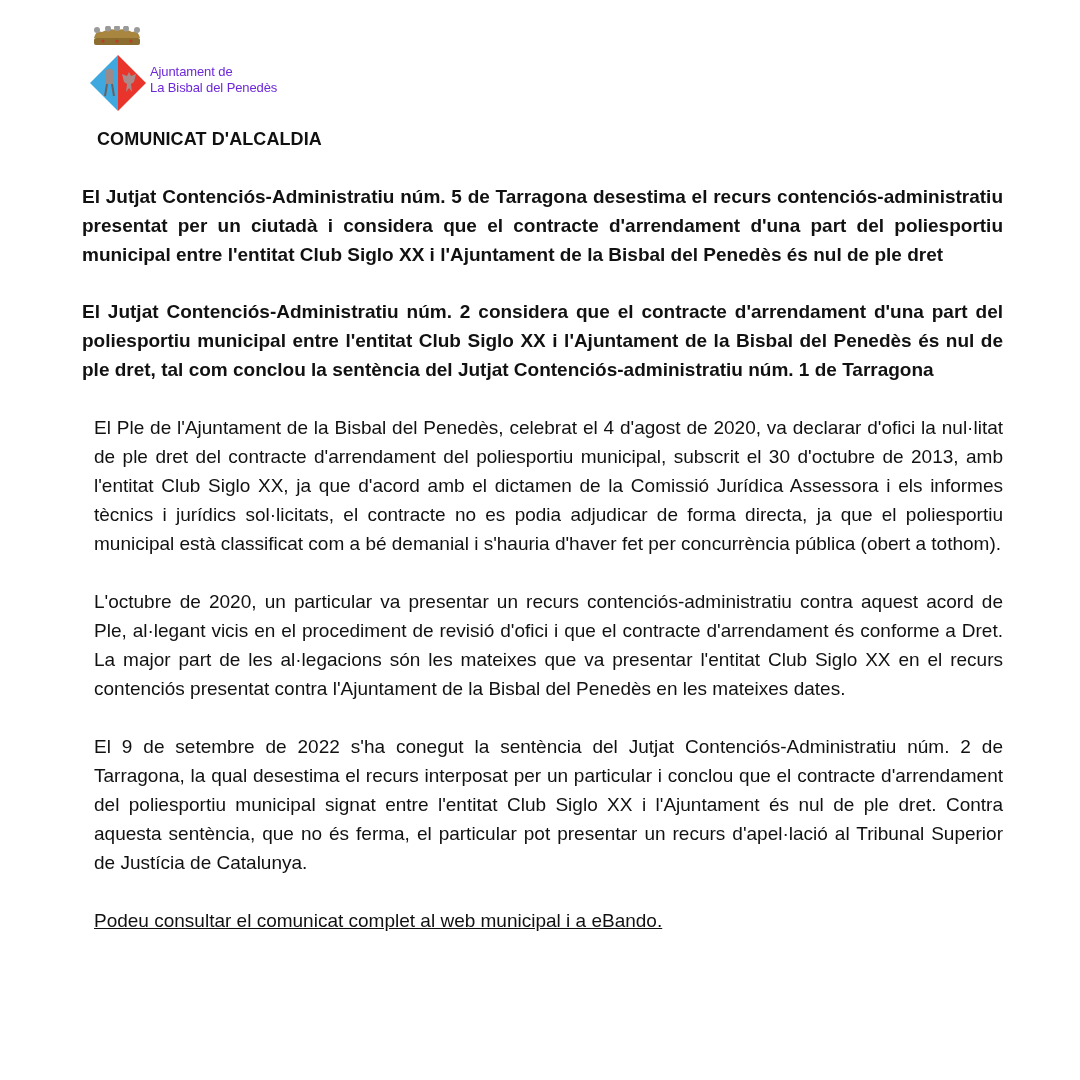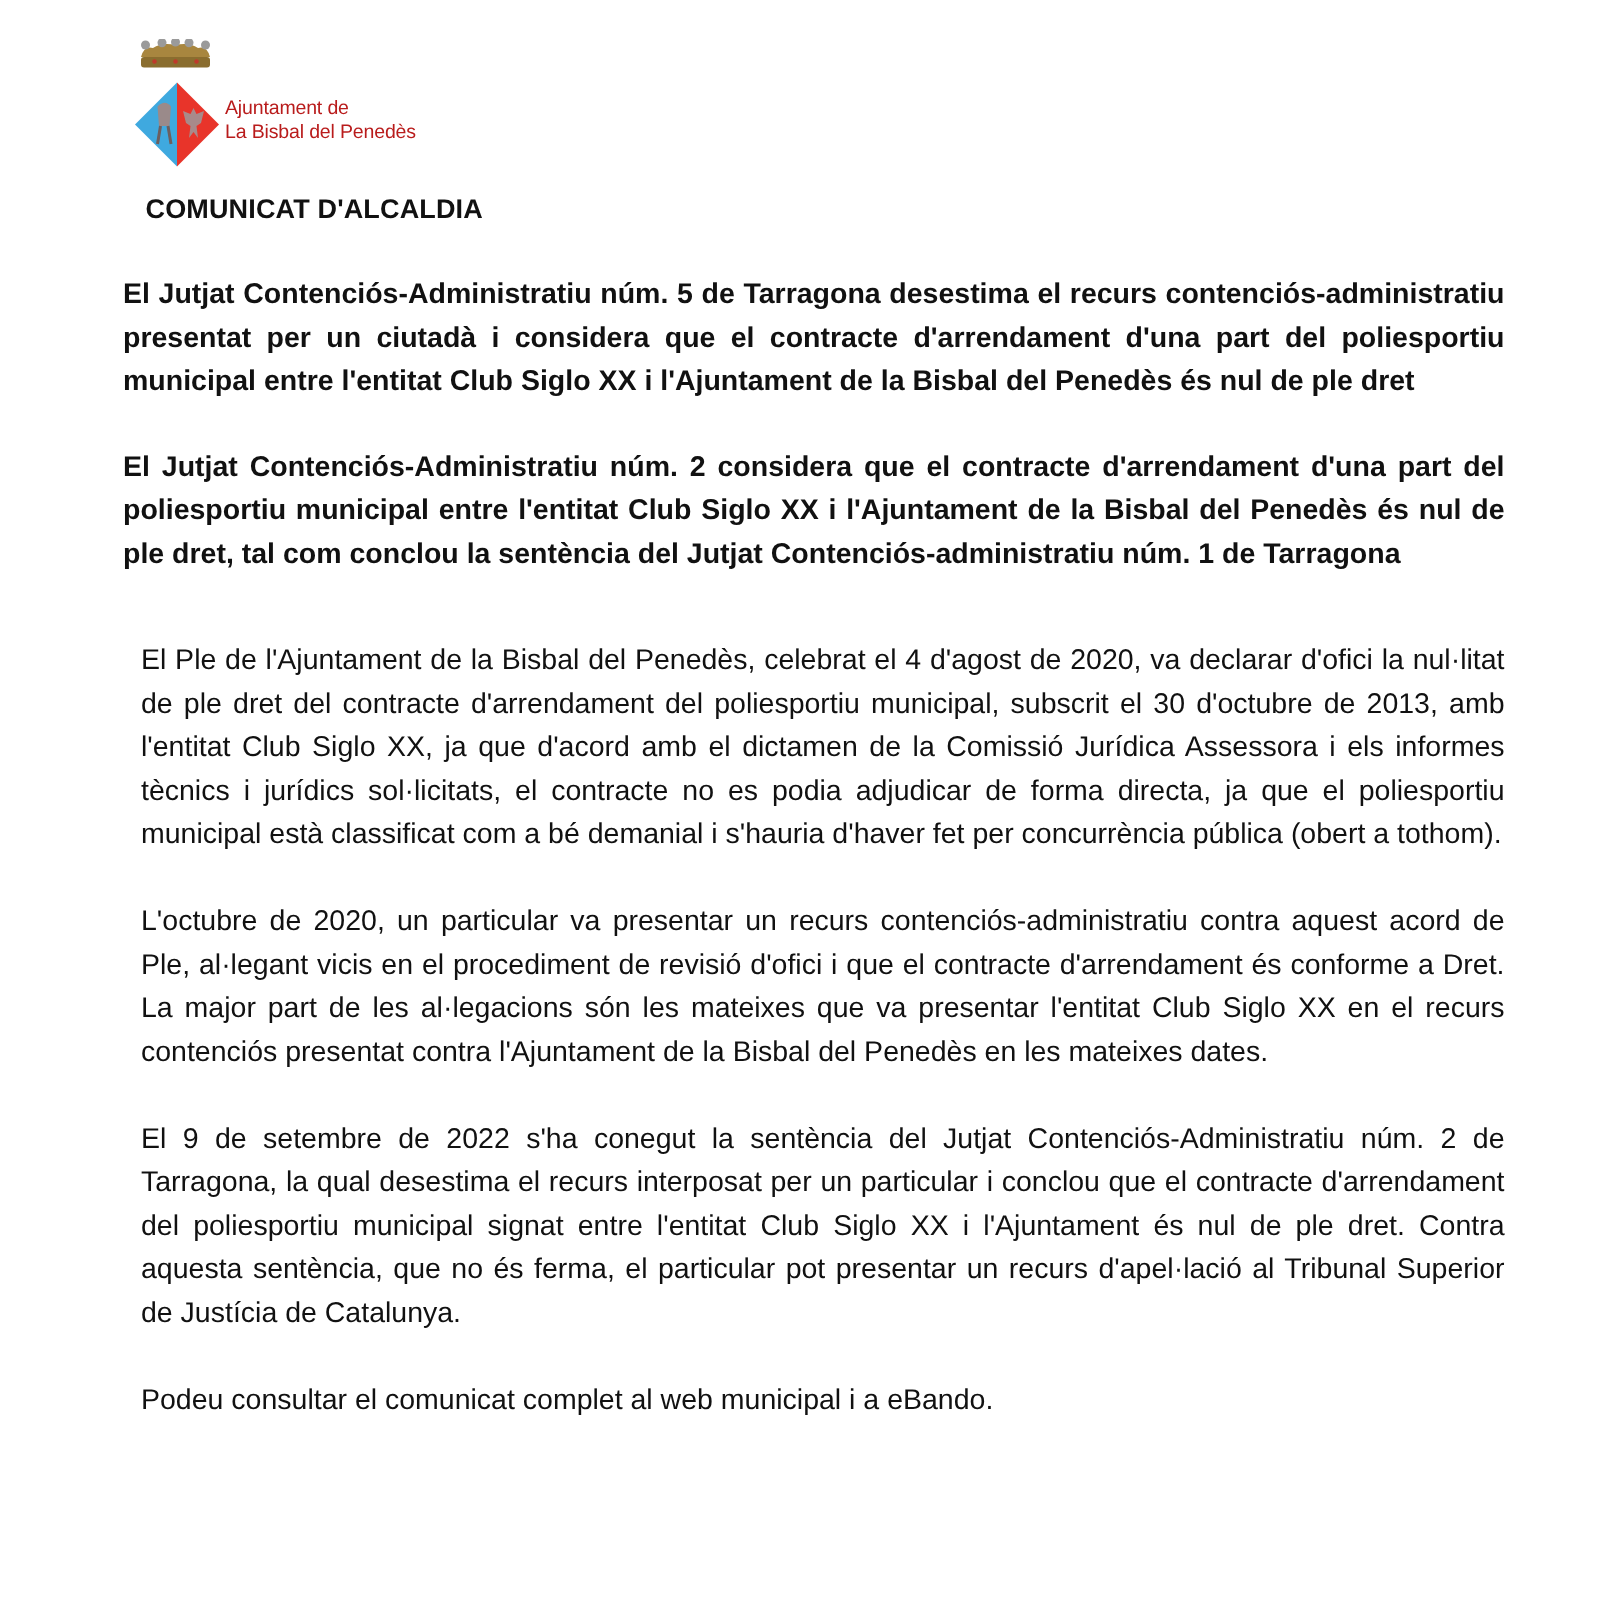--- a/index.html
+++ b/index.html
@@ -26,21 +26,21 @@
       position: absolute;
       left: 0;
       top: 0;
     }
     .logo-text {
       position: absolute;
       left: 62px;
       top: 38px;
       font-size: 13px;
       line-height: 16px;
-      color: #b91c1c;
+      color: #6d28d9;
       letter-spacing: -0.1px;
     }
     .logo-text div { white-space: nowrap; }
     .content {
       position: absolute;
       left: 82px;
       top: 126px;
       width: 921px;
     }
     .title {
@@ -50,31 +50,32 @@
       margin: 0 0 30px 15px;
       letter-spacing: 0.1px;
     }
     .lead {
       font-weight: bold;
       font-size: 19px;
       line-height: 29px;
       text-align: justify;
       margin: 0 0 28px 0;
     }
-    .lead.second { margin-bottom: 42px; }
+    .lead.second { margin-bottom: 29px; }
     .para {
       font-size: 19px;
       line-height: 29px;
       text-align: justify;
       margin: 0 0 29px 12px;
       font-weight: normal;
     }
     .para.last {
       text-align: left;
       margin-bottom: 0;
+      text-decoration: underline;
     }
   </style>
 </head>
 <body>
 
 <div class="logo">
   <svg class="emblem" width="60" height="90" viewBox="0 0 60 90">
 
     <g>
       <rect x="6" y="12" width="46" height="7" rx="2" fill="#8a6d2f"></rect>

